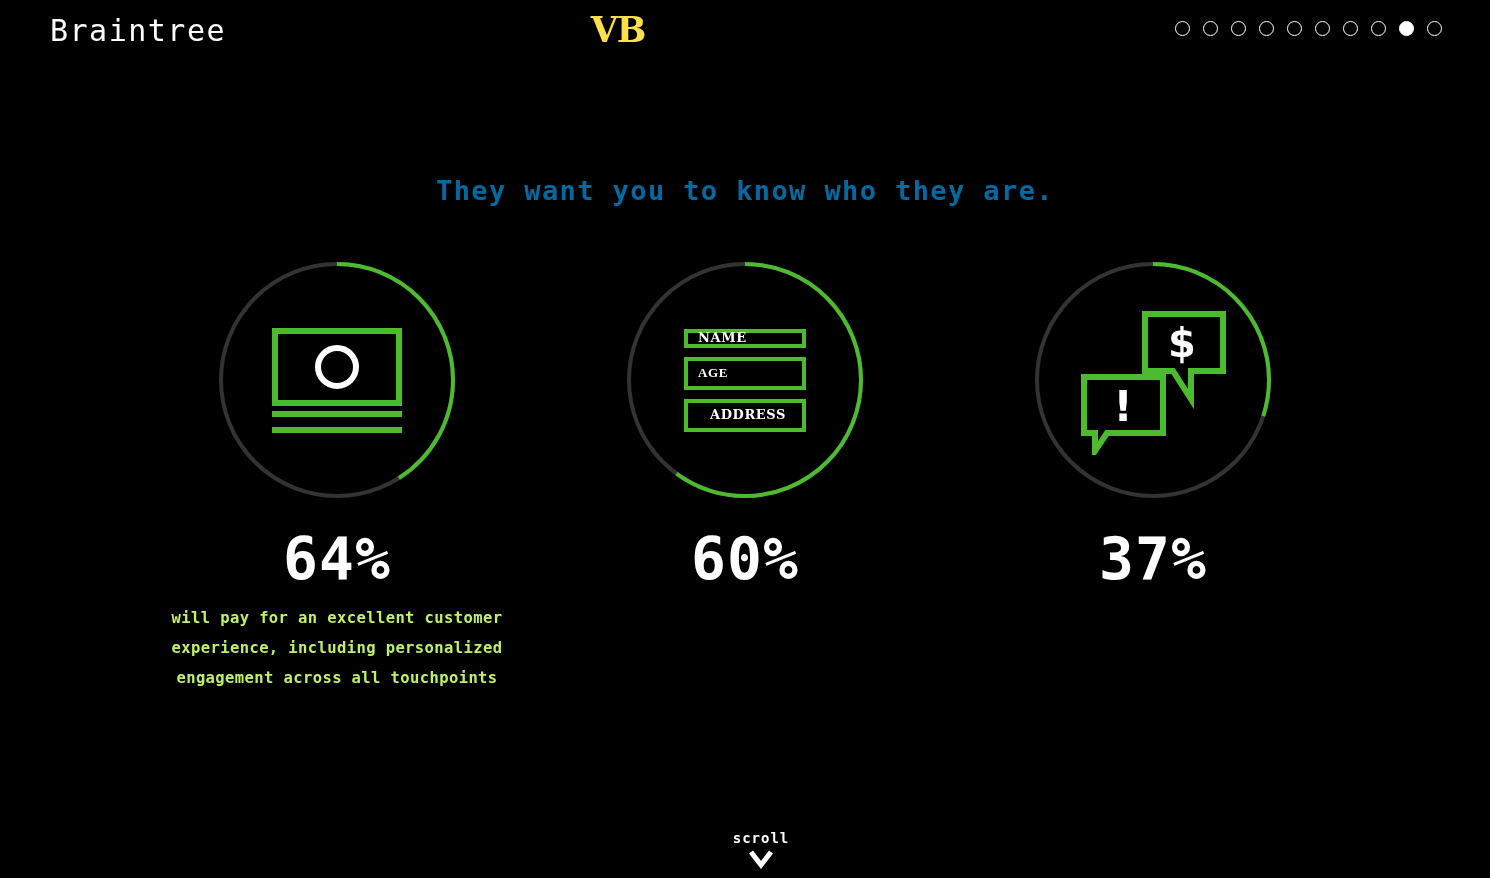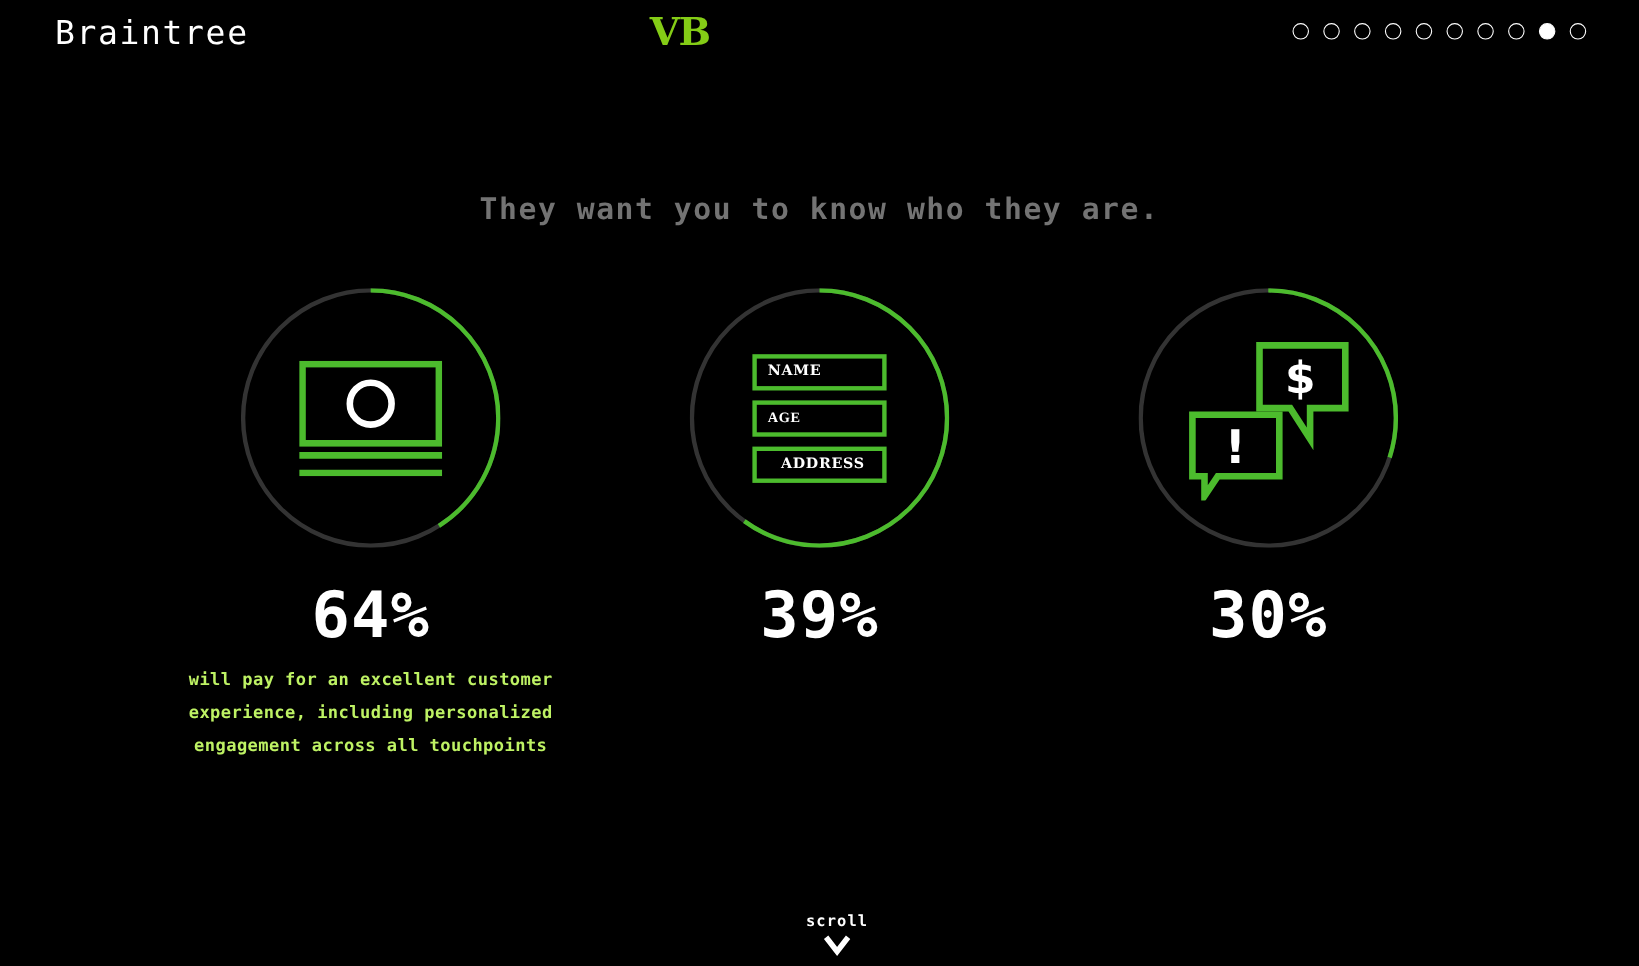--- a/index.html
+++ b/index.html
@@ -41,21 +41,21 @@
   .vb-logo {
     position: absolute;
     left: 0;
     top: 10px;
     width: 1236px;
     text-align: center;
     font-family: "DejaVu Serif", serif;
     font-size: 35px;
     font-weight: 700;
     letter-spacing: -1px;
-    color: #84cc16;
+    color: #fde047;
     line-height: 40px;
   }
 
   .dot-nav {
     position: absolute;
     right: 48px;
     top: 21px;
     display: flex;
     align-items: center;
     gap: 13px;
@@ -78,21 +78,21 @@
   .headline {
     position: absolute;
     top: 172px;
     left: 0;
     width: 1490px;
     text-align: center;
     font-family: "DejaVu Sans Mono", monospace;
     font-size: 27px;
     font-weight: 700;
     letter-spacing: 1.4px;
-    color: #737373;
+    color: #0369a1;
     line-height: 38px;
   }
 
   
   .columns {
     position: absolute;
     top: 262px;
     left: 0;
     width: 1490px;
     display: flex;
@@ -216,50 +216,50 @@
       <div class="caption">will pay for an excellent customer experience, including personalized engagement across all touchpoints</div>
     </div>
     <div class="column">
       <div class="ring-wrap">
         <svg class="ring-svg" viewBox="0 0 236 236">
           <circle cx="118" cy="118" r="116" fill="none" stroke="#333333" stroke-width="4"></circle>
           <circle cx="118" cy="118" r="116" fill="none" stroke="#4CBB2D" stroke-width="4" stroke-dasharray="437.31 291.54" transform="rotate(-90 118 118)"></circle>
         </svg>
         <div class="icon-inner">
           <div style="display:flex;flex-direction:column;gap:9px;width:122px;">
-            <div style="border:4px solid #4CBB2D;background:#000;height:33px;display:flex;align-items:center;padding-left:10px;">
+            <div style="border:4px solid #4CBB2D;background:#000;height:19px;display:flex;align-items:center;padding-left:10px;">
               <span style="font-family:'DejaVu Serif',serif;font-size:13px;font-weight:700;letter-spacing:0.6px;color:#fff;line-height:14px;">NAME</span>
             </div>
             <div style="border:4px solid #4CBB2D;background:#000;height:33px;display:flex;align-items:center;padding-left:10px;">
               <span style="font-family:Liberation Serif, serif;font-size:13px;font-weight:700;letter-spacing:0.6px;color:#fff;line-height:14px;">AGE</span>
             </div>
             <div style="border:4px solid #4CBB2D;background:#000;height:33px;display:flex;align-items:center;padding-left:22px;">
               <span style="font-family:'DejaVu Serif',serif;font-size:13px;font-weight:700;letter-spacing:0.6px;color:#fff;line-height:14px;">ADDRESS</span>
             </div>
           </div>
         </div>
       </div>
-      <div class="pct">39%</div>
+      <div class="pct">60%</div>
     </div>
     <div class="column">
       <div class="ring-wrap">
         <svg class="ring-svg" viewBox="0 0 236 236">
           <circle cx="118" cy="118" r="116" fill="none" stroke="#333333" stroke-width="4"></circle>
           <circle cx="118" cy="118" r="116" fill="none" stroke="#4CBB2D" stroke-width="4" stroke-dasharray="218.65 510.19" transform="rotate(-90 118 118)"></circle>
         </svg>
         <div class="icon-inner">
           <svg width="152" height="150" viewBox="0 0 152 150">
             <path d="M68 9 H146 V66 H114 L114 94 L96 66 H68 Z" fill="#000" stroke="#4CBB2D" stroke-width="6" stroke-linejoin="miter"></path>
             <text x="105" y="52" text-anchor="middle" font-family="DejaVu Sans, sans-serif" font-size="40" font-weight="700" fill="#ffffff">$</text>
             <path d="M7 72 H86 V128 H30 L18 146 L18 128 H7 Z" fill="#000" stroke="#4CBB2D" stroke-width="6" stroke-linejoin="miter"></path>
             <text x="46" y="116" text-anchor="middle" font-family="DejaVu Sans, sans-serif" font-size="42" font-weight="700" fill="#ffffff">!</text>
           </svg>
         </div>
       </div>
-      <div class="pct">30%</div>
+      <div class="pct">37%</div>
     </div>
   </div>
 
 <div class="scroll-wrap">
   <div class="scroll-label">scroll</div>
   <div class="scroll-chevron">
     <svg width="30" height="20" viewBox="0 0 30 20">
       <polyline points="5,3 15,16 25,3" fill="none" stroke="#ffffff" stroke-width="5" stroke-linecap="butt" stroke-linejoin="miter"></polyline>
     </svg>
   </div>

